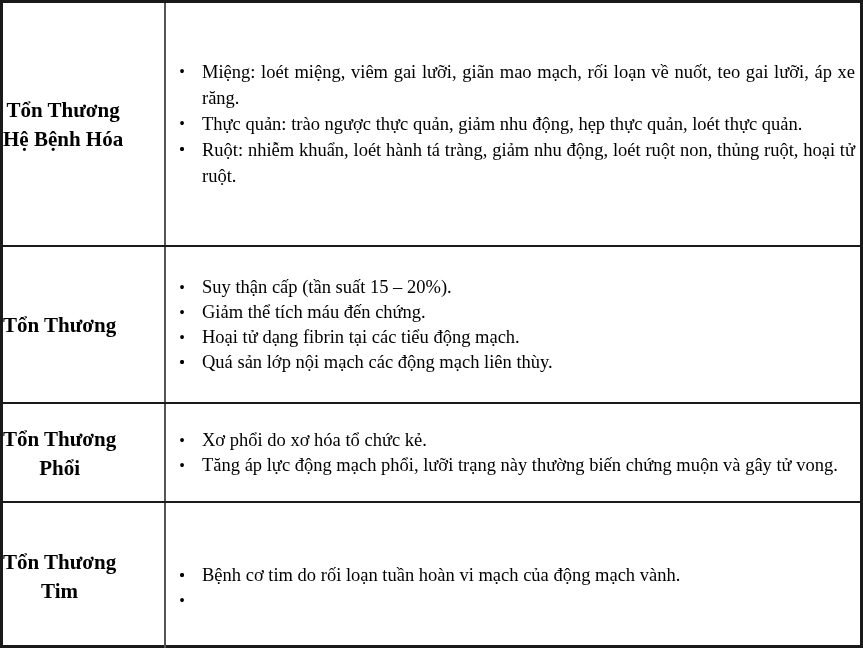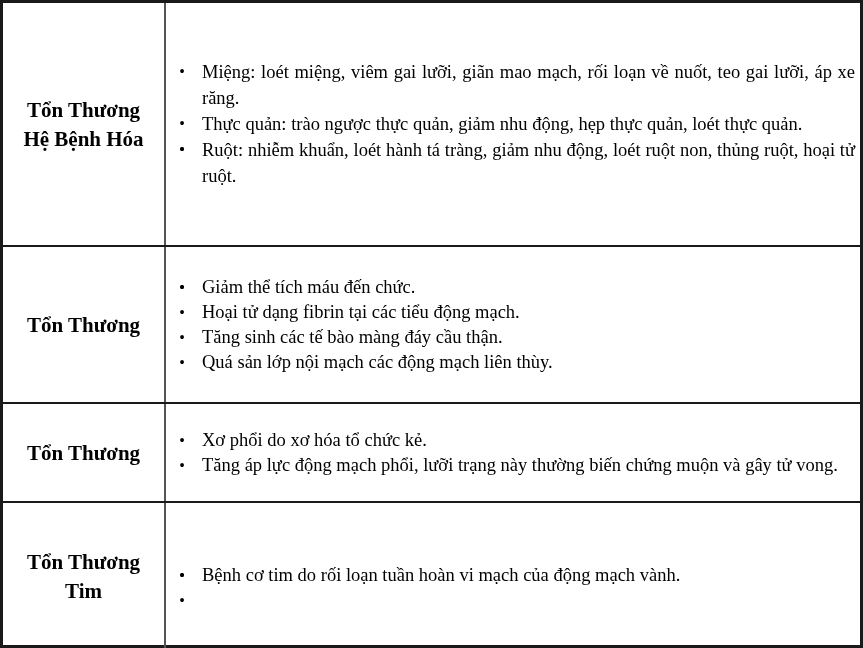--- a/index.html
+++ b/index.html
@@ -39,21 +39,21 @@
     .row-2 { top: 401px; height: 99px; }
     .row-3 { top: 500px; height: 145px; }
 
     .head-cell {
       width: 163px;
       flex: 0 0 163px;
       box-sizing: border-box;
       border-right: 2px solid #555;
       display: flex;
       align-items: center;
-      justify-content: center;
+      justify-content: flex-start;
       text-align: center;
       font-weight: bold;
       font-size: 21px;
       line-height: 29px;
       padding-top: 2px;
     }
     .head-cell .title {
       display: block;
     }
     .body-cell {
@@ -113,33 +113,34 @@
   </div>
 
   <div class="row row-1">
     <div class="head-cell">
       <div>
         <span class="title">Tổn Thương</span>
       </div>
     </div>
     <div class="body-cell">
       <ul class="items">
+        <li><span class="bullet">•</span><span>Suy thận cấp (tần suất 15 – 20%).</span></li>
+        <li><span class="bullet">•</span><span>Giảm thể tích máu đến chứng.</span></li>
+        <li><span class="bullet">•</span><span>Hoại tử dạng fibrin tại các tiểu động mạch.</span></li>
         <li><span class="bullet">•</span></li>
-        <li><span class="bullet">•</span><span>Giảm thể tích máu đến chức.</span></li>
-        <li><span class="bullet">•</span><span>Hoại tử dạng fibrin tại các tiểu động mạch.</span></li>
-        <li><span class="bullet">•</span><span>Tăng sinh các tế bào màng đáy cầu thận.</span></li>
         <li><span class="bullet">•</span><span>Quá sản lớp nội mạch các động mạch liên thùy.</span></li>
       </ul>
     </div>
   </div>
 
   <div class="row row-2">
     <div class="head-cell">
       <div>
         <span class="title">Tổn Thương</span>
+        <span class="title">Phổi</span>
       </div>
     </div>
     <div class="body-cell">
       <ul class="items">
         <li><span class="bullet">•</span><span>Xơ phổi do xơ hóa tổ chức kẻ.</span></li>
         <li><span class="bullet">•</span><span>Tăng áp lực động mạch phổi, lưỡi trạng này thường biến chứng muộn và gây tử vong.</span></li>
       </ul>
     </div>
   </div>
 

